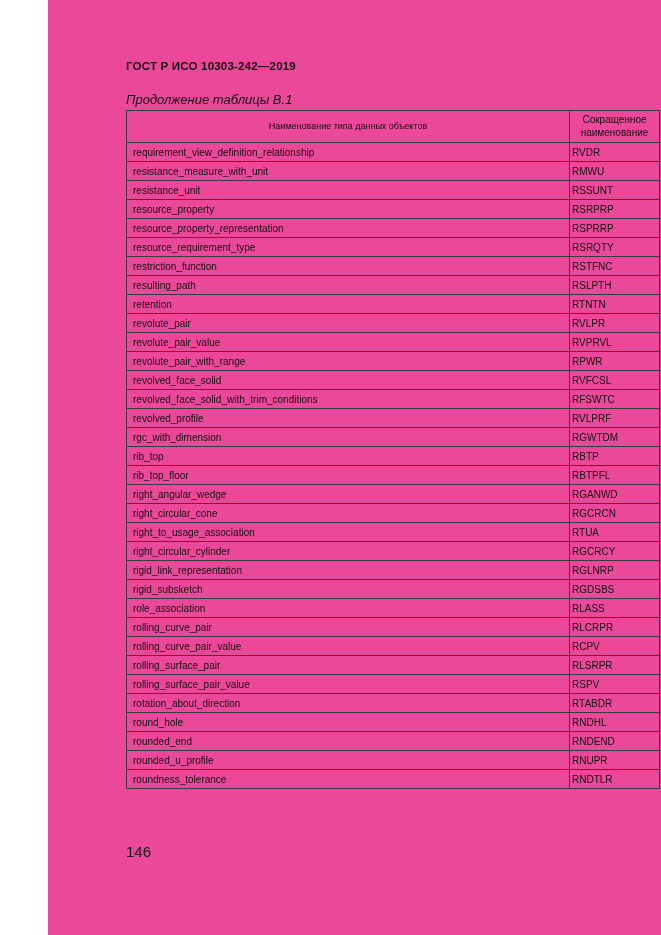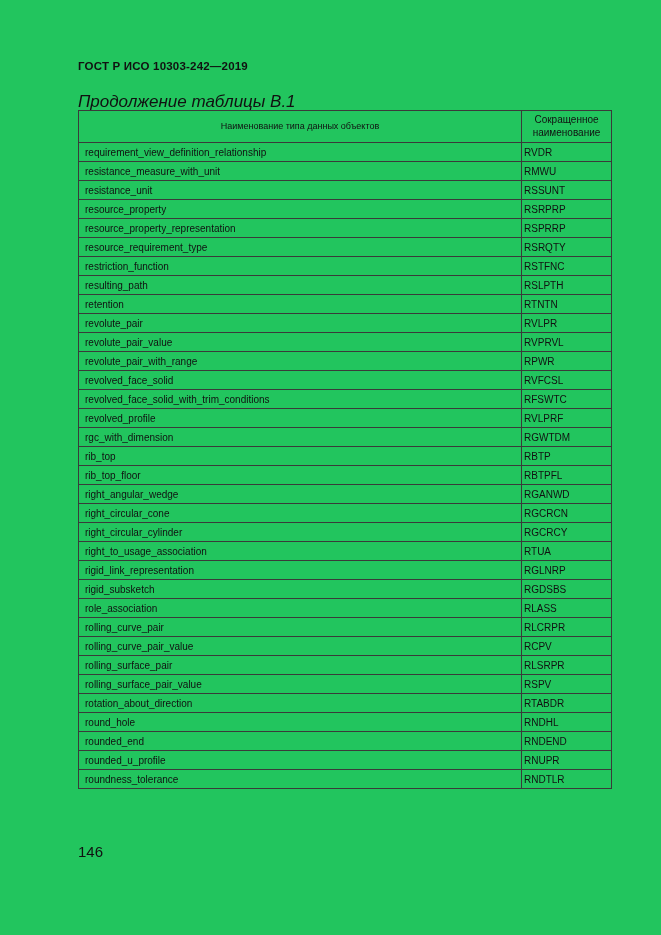--- a/index.html
+++ b/index.html
@@ -8,35 +8,36 @@
     width: 661px;
     height: 935px;
     background: #ffffff;
     font-family: "Liberation Sans", "DejaVu Sans", sans-serif;
     color: #111111;
     position: relative;
   }
   .page {
     position: absolute;
     inset: 0;
-    background: #22c55e;
+    background: #ec4899;
+    margin-left: 48px;
   }
   .doc-header {
     position: absolute;
     left: 78px;
     top: 60px;
     font-size: 11.5px;
     font-weight: bold;
     letter-spacing: 0.2px;
   }
   .table-caption {
     position: absolute;
     left: 78px;
     top: 92px;
-    font-size: 17px;
+    font-size: 13px;
     font-style: italic;
   }
   table.data-table {
     position: absolute;
     left: 78px;
     top: 110px;
     width: 533px;
     border-collapse: collapse;
     table-layout: fixed;
   }
@@ -193,30 +194,30 @@
           <td class="name">right_angular_wedge</td>
           <td class="abbr">RGANWD</td>
         </tr>
 
         <tr>
           <td class="name">right_circular_cone</td>
           <td class="abbr">RGCRCN</td>
         </tr>
 
         <tr>
+          <td class="name">right_to_usage_association</td>
+          <td class="abbr">RTUA</td>
+        </tr>
+
+        <tr>
           <td class="name">right_circular_cylinder</td>
           <td class="abbr">RGCRCY</td>
         </tr>
 
         <tr>
-          <td class="name">right_to_usage_association</td>
-          <td class="abbr">RTUA</td>
-        </tr>
-
-        <tr>
           <td class="name">rigid_link_representation</td>
           <td class="abbr">RGLNRP</td>
         </tr>
 
         <tr>
           <td class="name">rigid_subsketch</td>
           <td class="abbr">RGDSBS</td>
         </tr>
 
         <tr>

